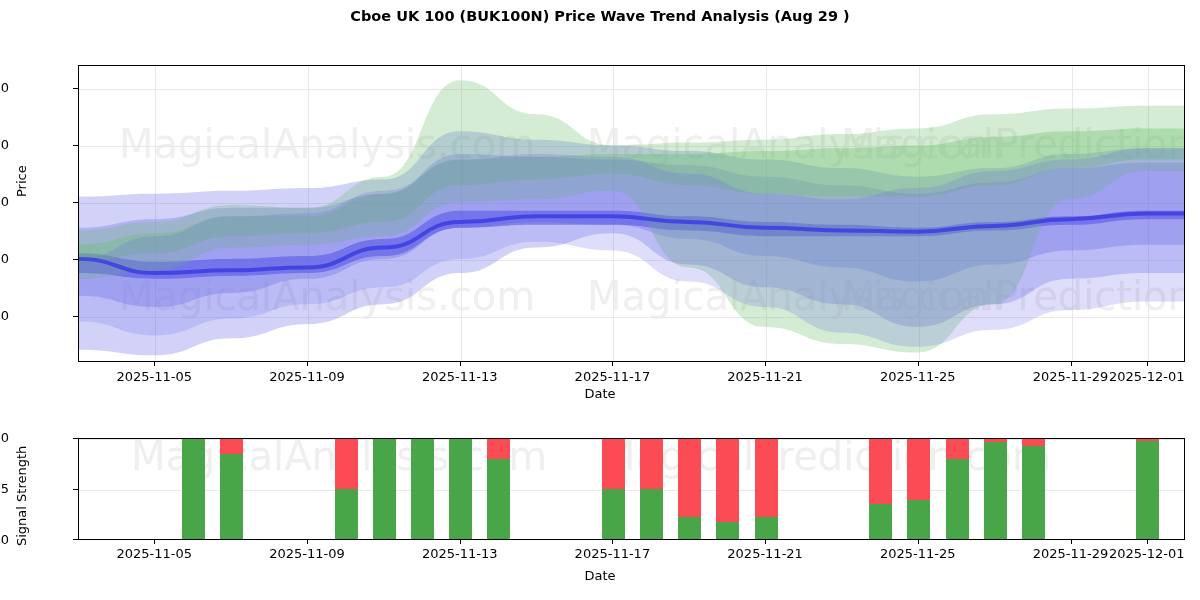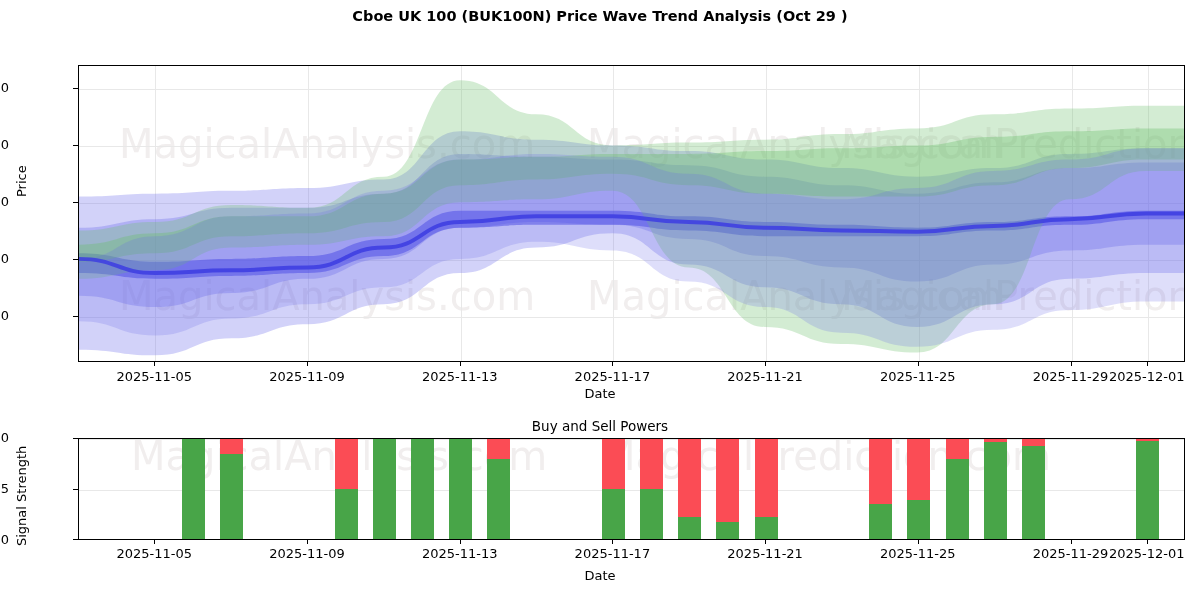--- a/index.html
+++ b/index.html
@@ -37,21 +37,21 @@
   .bar{position:absolute;bottom:0;}
   .bar .seg-green{position:absolute;left:0;width:100%;bottom:0;}
   .bar .seg-red{position:absolute;left:0;width:100%;top:0;}
 </style>
 </head>
 <body>
 
 <div id="root">
 
   <div class="title-block">
-    <div class="title-line">Cboe UK 100 (BUK100N) Price Wave Trend Analysis (Oct 29 )</div>
+    <div class="title-line">Cboe UK 100 (BUK100N) Price Wave Trend Analysis (Aug 29 )</div>
   </div>
 
   <div id="main-panel">
     <div id="main-plot">
       <div id="wm-main">
           <div class="watermark" style="left: 40px; top: 55px;">MagicalAnalysis.com</div>
           <div class="watermark" style="left: 508px; top: 55px;">MagicalAnalysis.com</div>
           <div class="watermark" style="left: 40px; top: 207px;">MagicalAnalysis.com</div>
           <div class="watermark" style="left: 508px; top: 207px;">MagicalAnalysis.com</div>
           <div class="watermark" style="left: 762px; top: 55px;">MagicalPrediction.com</div>
@@ -109,21 +109,20 @@
       <div class="xtick-mark" style="left: 917.8px; top: 362px;"></div>
       <div class="xtick-lab" style="left: 917.8px; top: 369px;">2025-11-25</div>
       <div class="xtick-mark" style="left: 1070.5px; top: 362px;"></div>
       <div class="xtick-lab" style="left: 1070.5px; top: 369px;">2025-11-29</div>
       <div class="xtick-mark" style="left: 1146.8px; top: 362px;"></div>
       <div class="xtick-lab" style="left: 1146.8px; top: 369px;">2025-12-01</div>
     </div>
   <div class="axis-title" id="ylabel-main">Price</div>
   <div class="axis-title" id="xlabel-main">Date</div>
 
-  <div id="sig-title">Buy and Sell Powers</div>
   <div id="sig-panel">
     <div id="sig-plot">
       <div id="wm-sig">
           <div class="watermark" style="left: 52px; top: -6px;">MagicalAnalysis.com</div>
           <div class="watermark" style="left: 522px; top: -6px;">MagicalPrediction.com</div>
         </div>
       <div id="grid-sig">
           <div class="gridline-h" style="top: 51px;"></div>
           <div class="gridline-h" style="top: 0px;"></div>
         </div>

